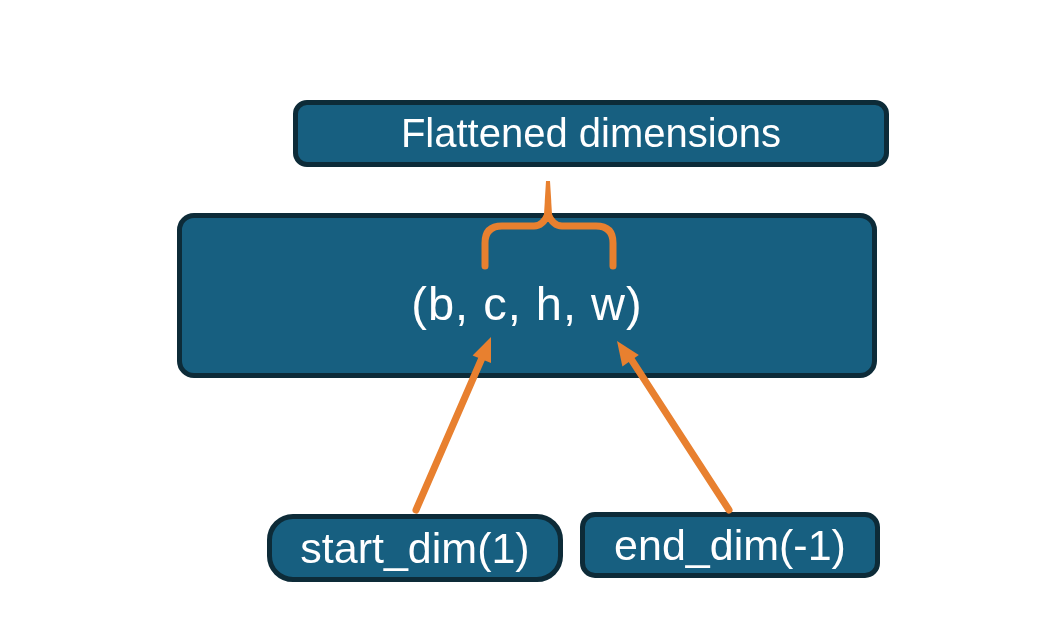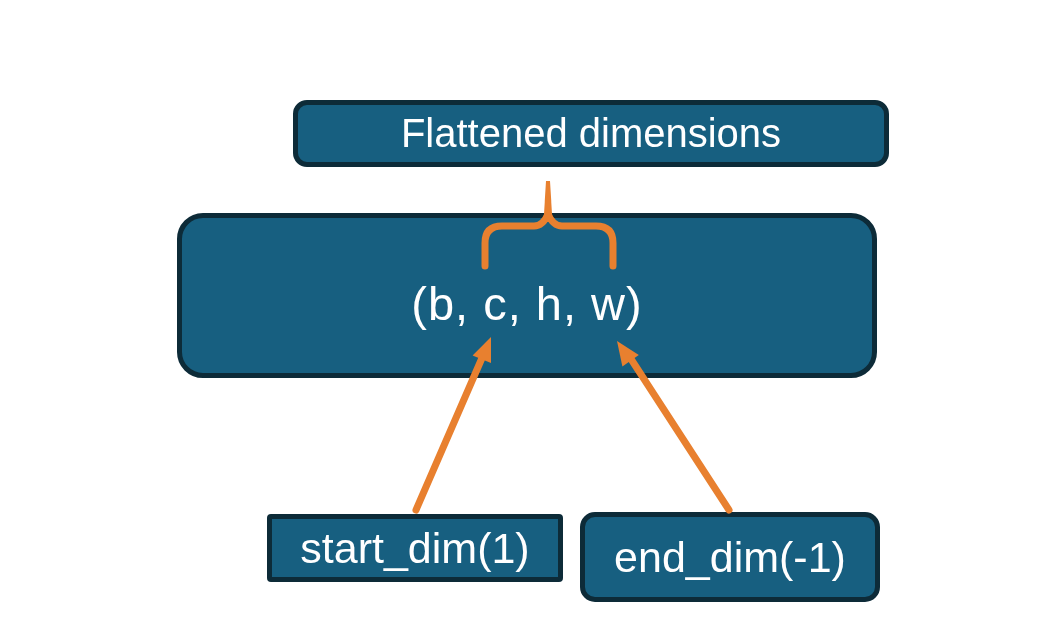--- a/index.html
+++ b/index.html
@@ -30,34 +30,34 @@
   }
   .node--flattened {
     left: 293px; top: 100px;
     width: 596px; height: 67px;
     border-radius: 14px;
     font-size: 40px;
   }
   .node--tensor {
     left: 177px; top: 213px;
     width: 700px; height: 165px;
-    border-radius: 26px;
+    border-radius: 17px;
     font-size: 47px;
     letter-spacing: 1px;
     padding-top: 16px;
   }
   .node--start {
     left: 267px; top: 514px;
     width: 296px; height: 68px;
-    border-radius: 4px;
+    border-radius: 26px;
     font-size: 43px;
   }
   .node--end {
     left: 580px; top: 512px;
-    width: 300px; height: 90px;
+    width: 300px; height: 66px;
     border-radius: 15px;
     font-size: 43px;
   }
   svg.overlay {
     position: absolute;
     left: 0; top: 0;
     width: 1038px;
     height: 632px;
     z-index: 5;
     pointer-events: none;

